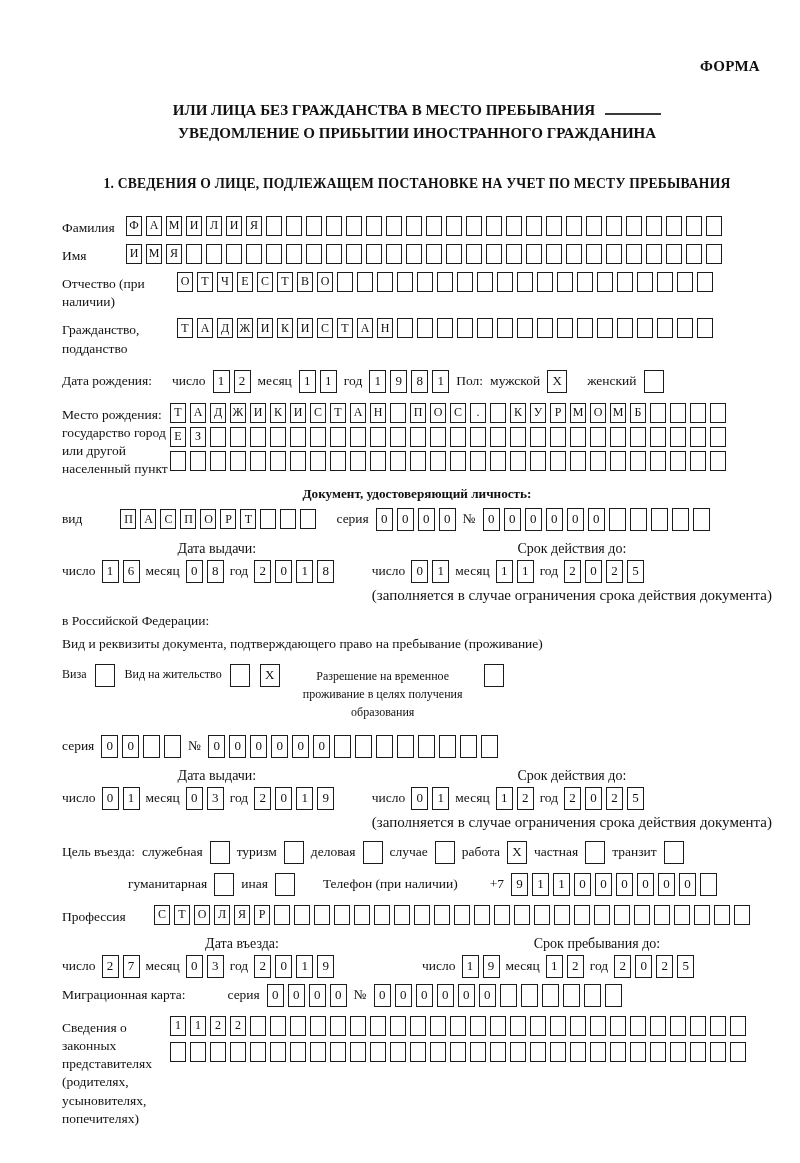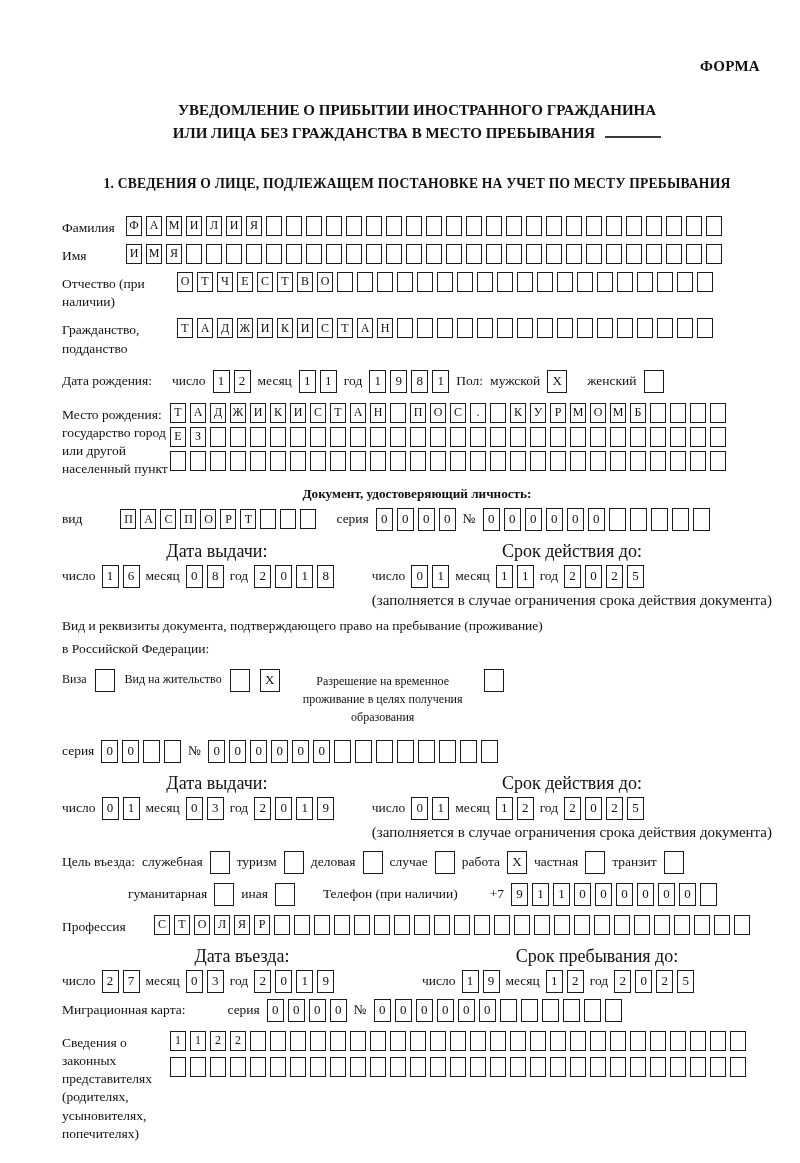--- a/index.html
+++ b/index.html
@@ -38,21 +38,21 @@
   .cellrows{display:flex;flex-direction:column;gap:4px;}
   .chk{
     box-sizing:border-box;display:inline-flex;align-items:center;justify-content:center;
     width:20px;height:23px;border:1.5px solid #1c1c1c;font-size:13px;flex-shrink:0;background:#fff;
   }
   
   .dates-row{display:flex;margin:10px 0 6px 0;}
   .date-col{display:flex;flex-direction:column;}
   .date-col.left{width:360px;}
   .date-col.right{flex:1;}
-  .date-heading{font-size:18px;text-align:center;margin-bottom:3px;}
+  .date-heading{font-size:14px;text-align:center;margin-bottom:3px;}
   .date-fields{display:flex;align-items:center;gap:6px;}
   .date-fields .dlabel{font-size:13.5px;white-space:nowrap;}
   .date-note{font-size:15px;margin-top:4px;white-space:nowrap;}
   
   .opt-row{display:flex;align-items:flex-start;margin:8px 0 10px 0;gap:10px;}
   .opt{display:flex;align-items:flex-start;gap:8px;}
   .opt .opt-lbl{font-size:12px;padding-top:3px;}
   .opt .opt-lbl.center{text-align:center;line-height:1.5;}
   .mw170{max-width:172px;}
   .mw185{max-width:186px;}
@@ -65,24 +65,24 @@
 </style>
 </head>
 <body>
 
 <div class="page">
 
 
   <div class="forma">ФОРМА</div>
 
   <div class="title">
-    <div>УВЕДОМЛЕНИЕ О ПРИБЫТИИ ИНОСТРАННОГО ГРАЖДАНИНА</div>
     <div>
       <span>ИЛИ ЛИЦА БЕЗ ГРАЖДАНСТВА В МЕСТО ПРЕБЫВАНИЯ</span><span class="title-underline"></span>
     </div>
+    <div>УВЕДОМЛЕНИЕ О ПРИБЫТИИ ИНОСТРАННОГО ГРАЖДАНИНА</div>
   </div>
 
   <div class="section-heading">1. СВЕДЕНИЯ О ЛИЦЕ, ПОДЛЕЖАЩЕМ ПОСТАНОВКЕ НА УЧЕТ ПО МЕСТУ ПРЕБЫВАНИЯ</div>
 
   <div class="frow">
     <div class="flabel w60">Фамилия</div>
     <div class="cells">
         <span class="cell">Ф</span>
         <span class="cell">А</span>
         <span class="cell">М</span>
@@ -425,22 +425,22 @@
             <span class="cell">0</span>
             <span class="cell">2</span>
             <span class="cell">5</span>
           </span>
       </div>
       <div class="date-note">(заполняется в случае ограничения срока действия документа)</div>
     </div>
   </div>
 
   <div class="intro">
+    <div>в Российской Федерации:</div>
     <div>Вид и реквизиты документа, подтверждающего право на пребывание (проживание)</div>
-    <div>в Российской Федерации:</div>
   </div>
 
   <div class="opt-row">
     <div class="opt">
       <span class="opt-lbl">Виза</span>
       <span class="chk"></span>
     </div>
     <div class="opt">
       <span class="opt-lbl">Вид на жительство</span>
       <span class="chk"></span>

